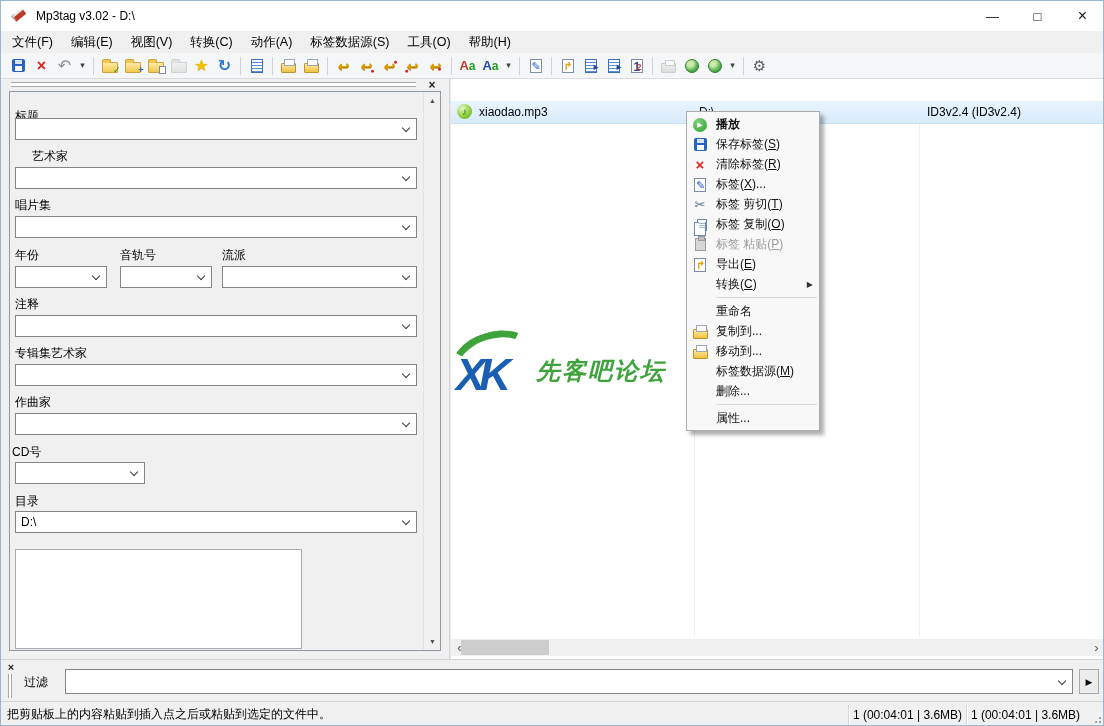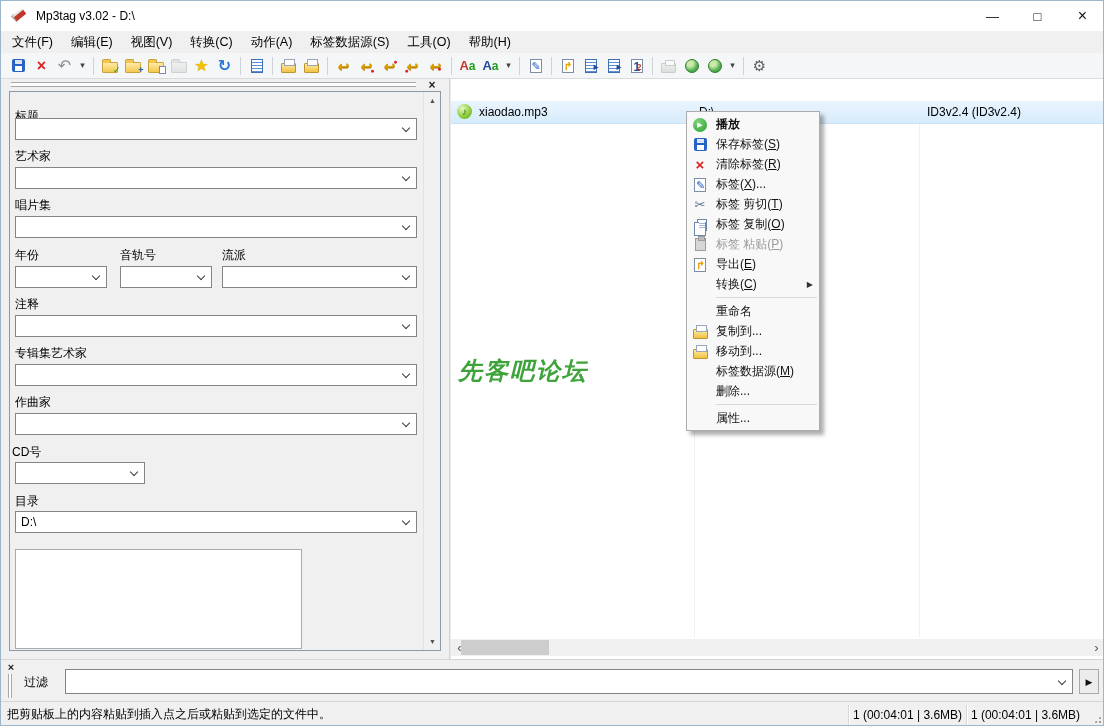--- a/index.html
+++ b/index.html
@@ -297,21 +297,21 @@
       <div class="pclose">
           <span>×</span>
         </div>
       <div class="pbox">
 
         <div class="flabel" style="left:5px;top:16px">标题</div>
         <div class="combo" style="left:5px;top:26px;width:402px">
             <span class="chev"></span>
           </div>
 
-        <div class="flabel" style="left:5px;top:56px">艺术家</div>
+        <div class="flabel" style="left:22px;top:56px">艺术家</div>
         <div class="combo" style="left:5px;top:75px;width:402px">
             <span class="chev"></span>
           </div>
 
         <div class="flabel" style="left:5px;top:105px">唱片集</div>
         <div class="combo" style="left:5px;top:124px;width:402px">
             <span class="chev"></span>
           </div>
 
         <div class="flabel" style="left:5px;top:155px">年份</div>
@@ -376,20 +376,24 @@
       <div class="lrow">
         <span class="ic-note">
             <span>♪</span>
           </span>
         <span class="rcell" style="left:28px">xiaodao.mp3</span>
         <span class="rcell" style="left:248px">D:\</span>
         <span class="rcell" style="left:476px">ID3v2.4 (ID3v2.4)</span>
       </div>
 
       <div class="wmark">
+        <span class="wlogo">
+          <span class="xk">XK</span>
+          <span class="arc"></span>
+        </span>
         <span class="wtext">
           <div class="wcn">先客吧论坛</div>
         </span>
       </div>
 
       <div class="hscroll">
         <div class="harrow">
             <span>‹</span>
           </div>
         <div class="hthumb"></div>

